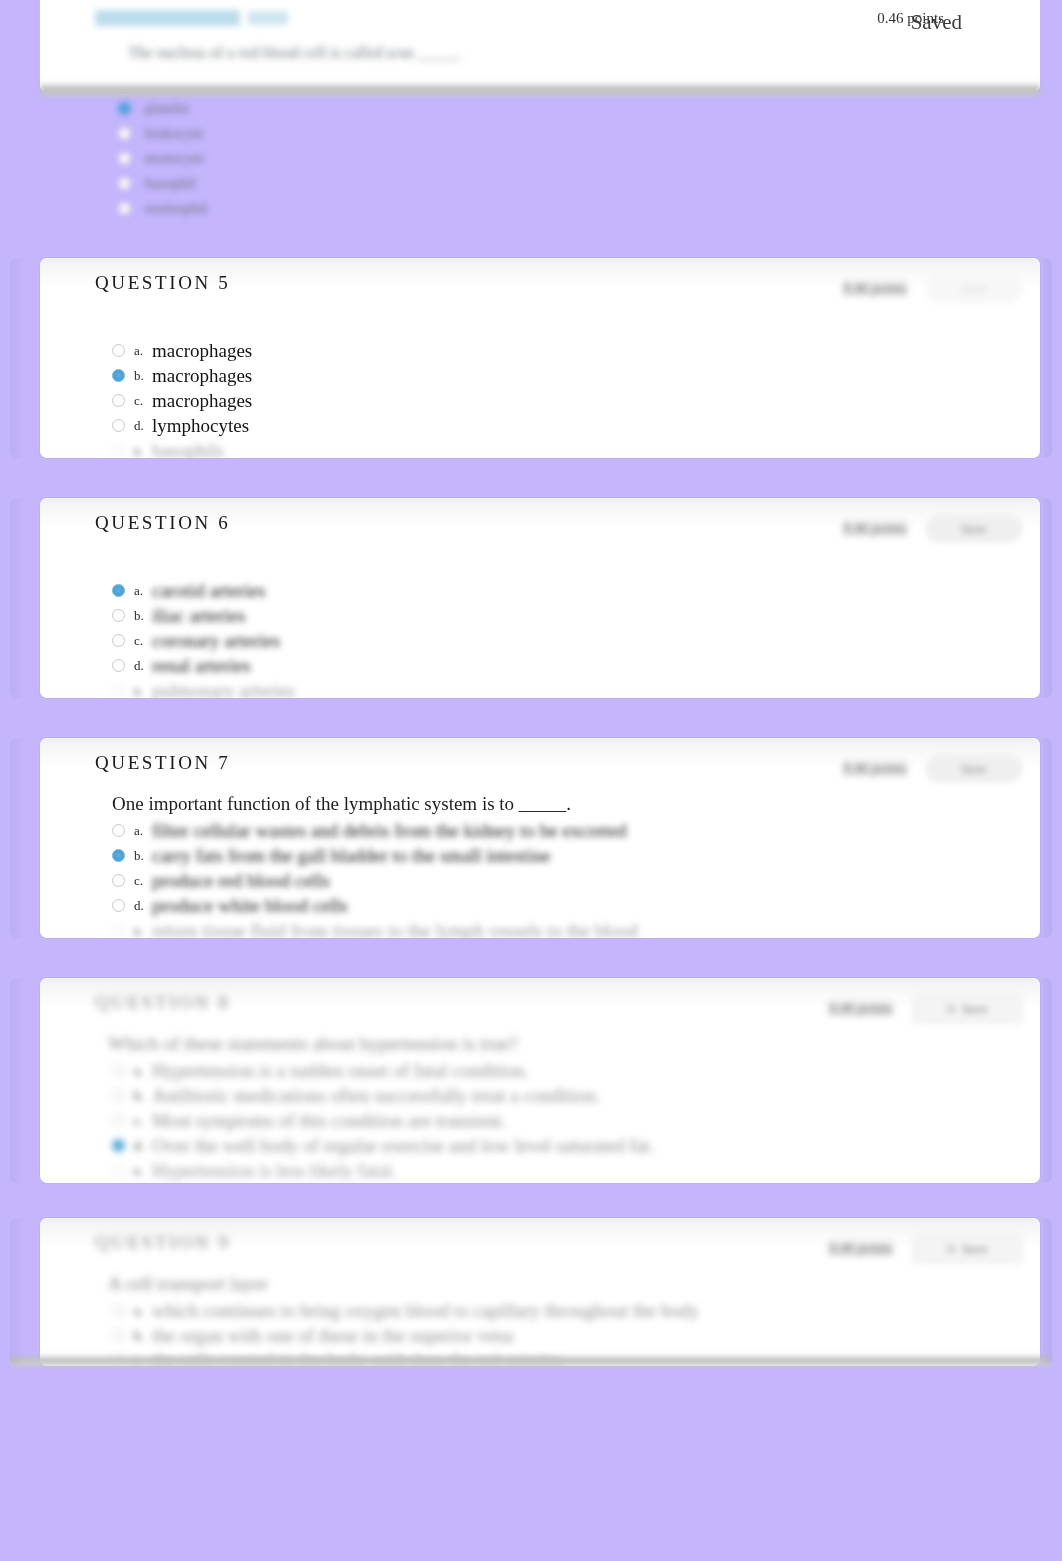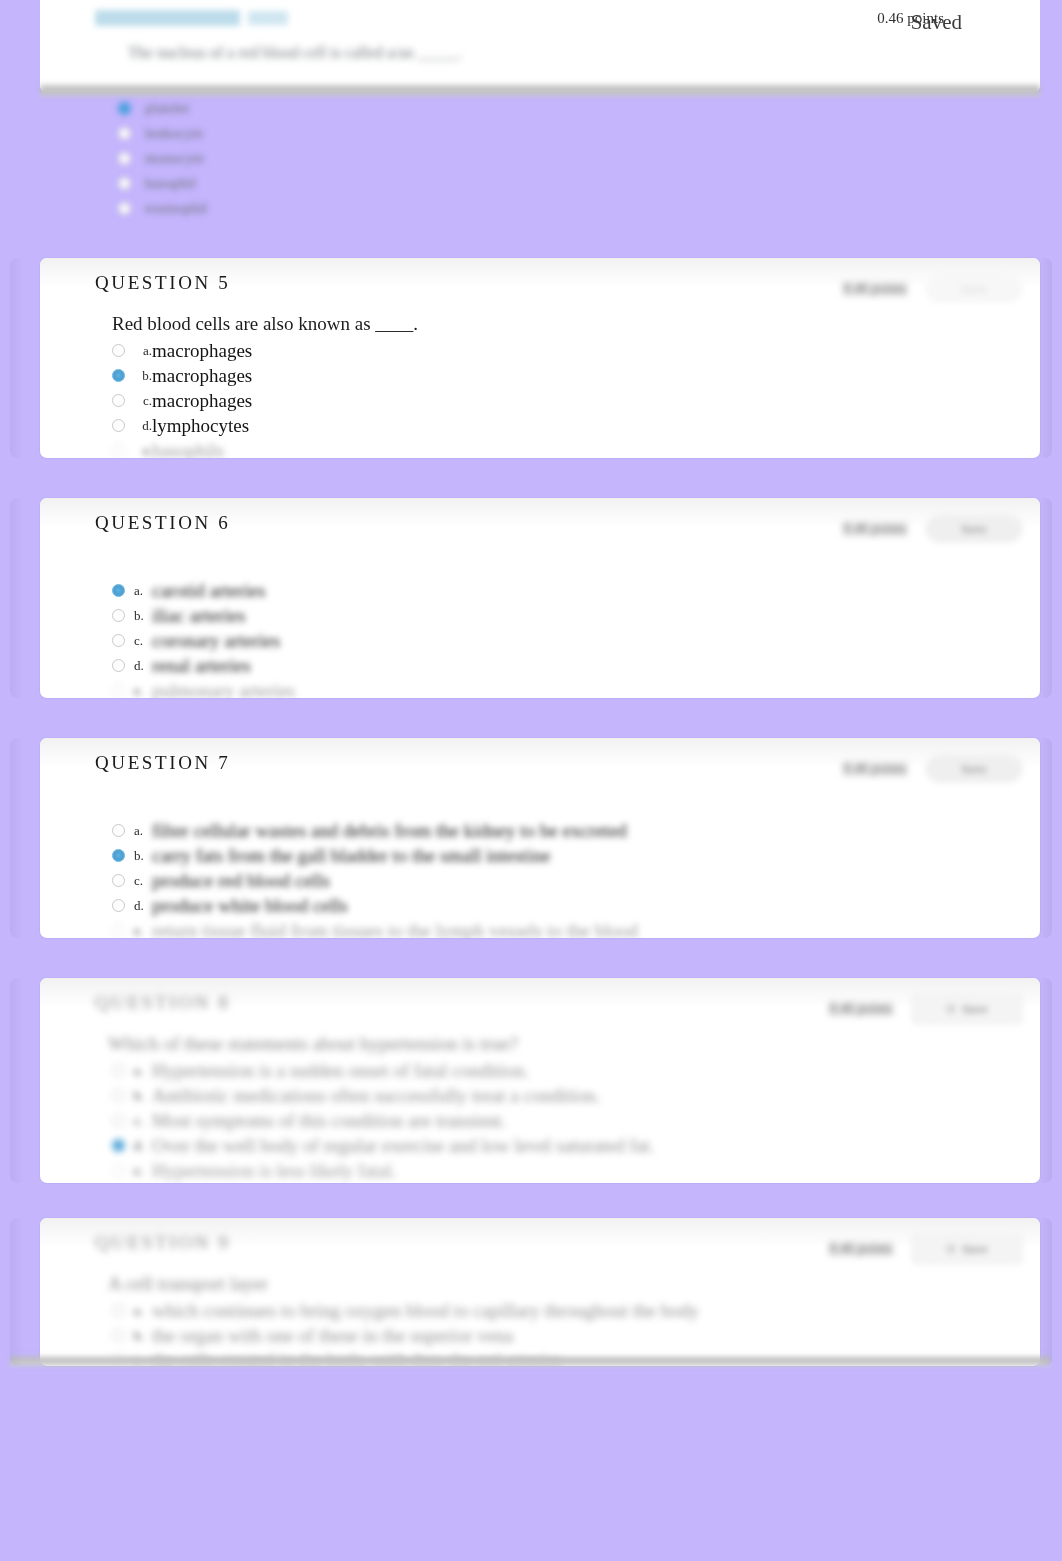--- a/index.html
+++ b/index.html
@@ -254,29 +254,28 @@
     <div class="row">
       <span class="radio"></span>
       <span class="txt">basophil</span>
     </div>
     <div class="row">
       <span class="radio"></span>
       <span class="txt">eosinophil</span>
     </div>
   </div>
 
-  <div class="qcard" style="top:258px; height:200px;text-align:right;">
+  <div class="qcard" style="top:258px; height:200px;">
     <div class="headband"></div>
     <div class="qtitle" style="top:14px;">QUESTION 5</div>
     <div class="status-wrap">
       <span class="status-points">0.46 points</span>
       <span class="status-btn light">Save</span>
     </div>
 
-    <div class="qstem" style="top:54px;">Red blood cells are also known as ____.</div>
 
     <div class="opts" style="top:80px;">
       <div class="opt">
         <span class="radio"></span>
         <span class="letter">a.</span>
         <span class="label">macrophages</span>
       </div>
       <div class="opt">
         <span class="radio sel"></span>
         <span class="letter">b.</span>
@@ -339,20 +338,21 @@
   </div>
 
   <div class="qcard" style="top:738px; height:200px;">
     <div class="headband"></div>
     <div class="qtitle" style="top:14px;">QUESTION 7</div>
     <div class="status-wrap">
       <span class="status-points">0.46 points</span>
       <span class="status-btn">Save</span>
     </div>
 
+    <div class="qstem" style="top:54px;">One important function of the lymphatic system is to _____.</div>
 
     <div class="opts" style="top:80px;">
       <div class="opt">
         <span class="radio"></span>
         <span class="letter">a.</span>
         <span class="label lbl-blur">filter cellular wastes and debris from the kidney to be excreted</span>
       </div>
       <div class="opt">
         <span class="radio sel"></span>
         <span class="letter">b.</span>

